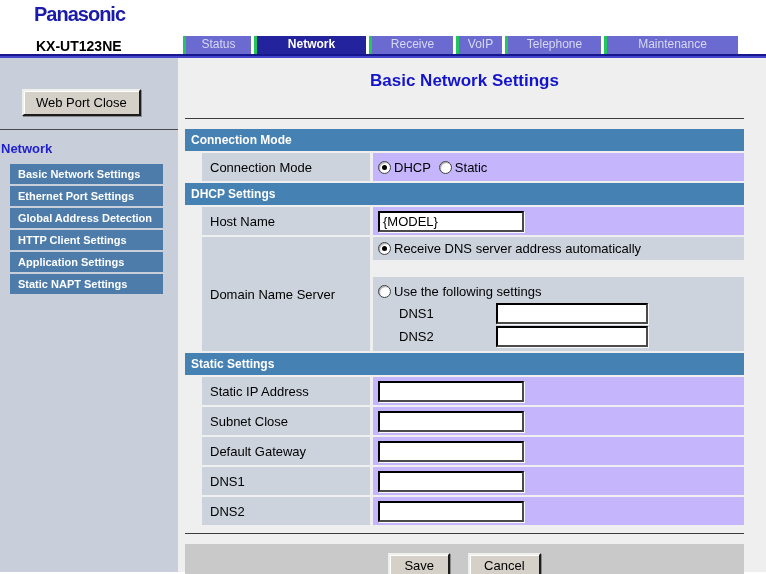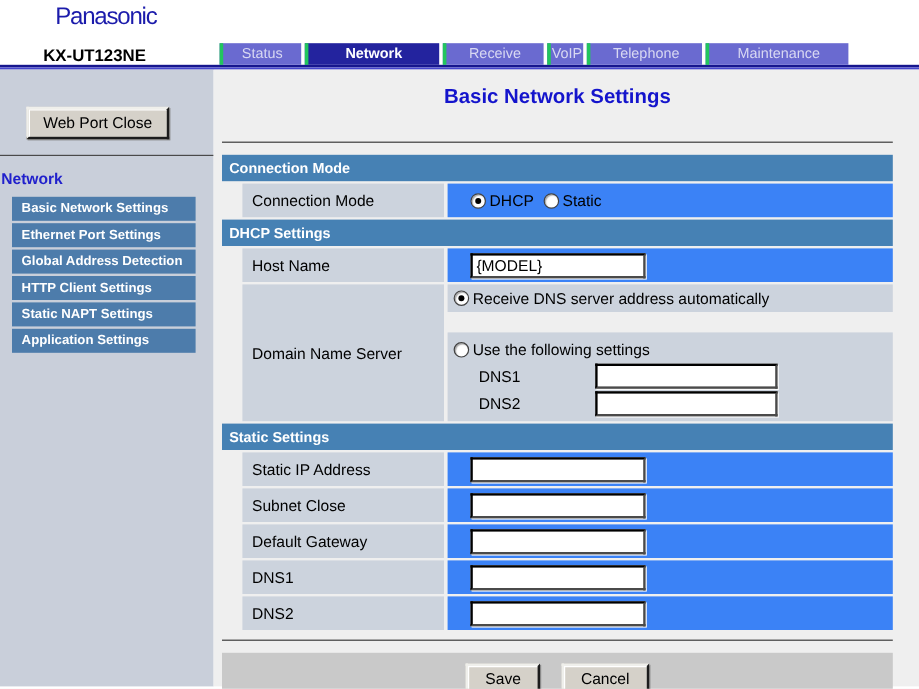--- a/index.html
+++ b/index.html
@@ -8,36 +8,36 @@
     font-family:"Liberation Sans", sans-serif;
     background:#ffffff;
     overflow:hidden;
   }
   .page { width:766px; height:574px; position:relative; overflow:hidden; }
 
   
   .header { height:56px; background:#fff; position:relative; border-bottom:2px solid #16168e; }
   .blue-strip { height:2px; background:#4646cc; }
   .logo {
-    position:absolute; left:46px; top:3px;
-    font-size:20px; font-weight:normal; letter-spacing:-1px;
+    position:absolute; left:34px; top:3px;
+    font-size:20px; font-weight:bold; letter-spacing:-1px;
     color:#1b1bab;
   }
   .model {
     position:absolute; left:36px; top:38px;
     font-size:14px; font-weight:bold; color:#000;
   }
   .tabs { position:absolute; left:183px; bottom:0; display:flex; gap:3px; align-items:flex-end; }
   .tab {
     height:18px; line-height:17px; text-align:center;
     background:#6a6ad0; color:#d8d8f2; font-size:12px;
     border-left:3px solid #22c55e; cursor:pointer;
   }
   .tab[data-active="true"] { background:#23239e; color:#fff; font-weight:bold; }
-  .tw0{width:68px}.tw1{width:112px}.tw2{width:84px}.tw3{width:30px}.tw4{width:96px}.tw5{width:119px}
+  .tw0{width:68px}.tw1{width:112px}.tw2{width:84px}.tw3{width:46px}.tw4{width:96px}.tw5{width:134px}
 
   
   .app-body { display:flex; height:514px; }
 
   
   .sidebar { width:178px; background:#c9cfda; flex-shrink:0; padding-top:31px; }
   .wpc-btn {
     margin-left:22px; font-size:13px; padding:4px 12px;
     background:#d5d1c9; color:#000;
     border:2px solid; border-color:#efefeb #1c1c1c #1c1c1c #efefeb;
@@ -61,21 +61,21 @@
     background:#4681b4; color:#fff; font-weight:bold; font-size:12px;
     padding:4px 0 4px 6px; margin-bottom:2px;
   }
   .row { display:flex; gap:3px; margin:0 0 2px 17px; }
   .lbl {
     width:168px; flex-shrink:0; background:#ccd3dd;
     padding:6px 0 6px 8px; font-size:13px; color:#000;
     display:flex; align-items:center;
   }
   .val {
-    flex:1; background:#3b82f6; padding:3px 0 3px 19px;
+    flex:1; background:#c4b5fd; padding:3px 0 3px 5px;
     display:flex; align-items:center; font-size:13px; min-height:28px;
   }
   .val-stack { flex:1; display:flex; flex-direction:column; gap:17px; }
   .sub { background:#ccd3dd; padding:4px 0 4px 5px; font-size:13px; }
   .sub-line { display:flex; align-items:center; min-height:20px; }
   .dns-line { display:flex; align-items:center; margin:2px 0 0 21px; }
   .dns-lbl { width:97px; font-size:13px; }
 
   .radio {
     width:13px; height:13px; border-radius:50%;
@@ -135,22 +135,22 @@
   <div class="app-body">
 
     <div class="sidebar">
       <button class="wpc-btn">Web Port Close</button>
       <hr class="side-divider">
       <div class="side-title">Network</div>
       <div class="side-item">Basic Network Settings</div>
       <div class="side-item">Ethernet Port Settings</div>
       <div class="side-item">Global Address Detection</div>
       <div class="side-item">HTTP Client Settings</div>
+      <div class="side-item">Application Settings</div>
       <div class="side-item">Static NAPT Settings</div>
-      <div class="side-item">Application Settings</div>
     </div>
 
     <div class="main">
       <div class="content">
         <div class="page-title">Basic Network Settings</div>
         <hr class="rule">
 
         <div class="sec-h">Connection Mode</div>
         <div class="row">
           <div class="lbl">Connection Mode</div>

